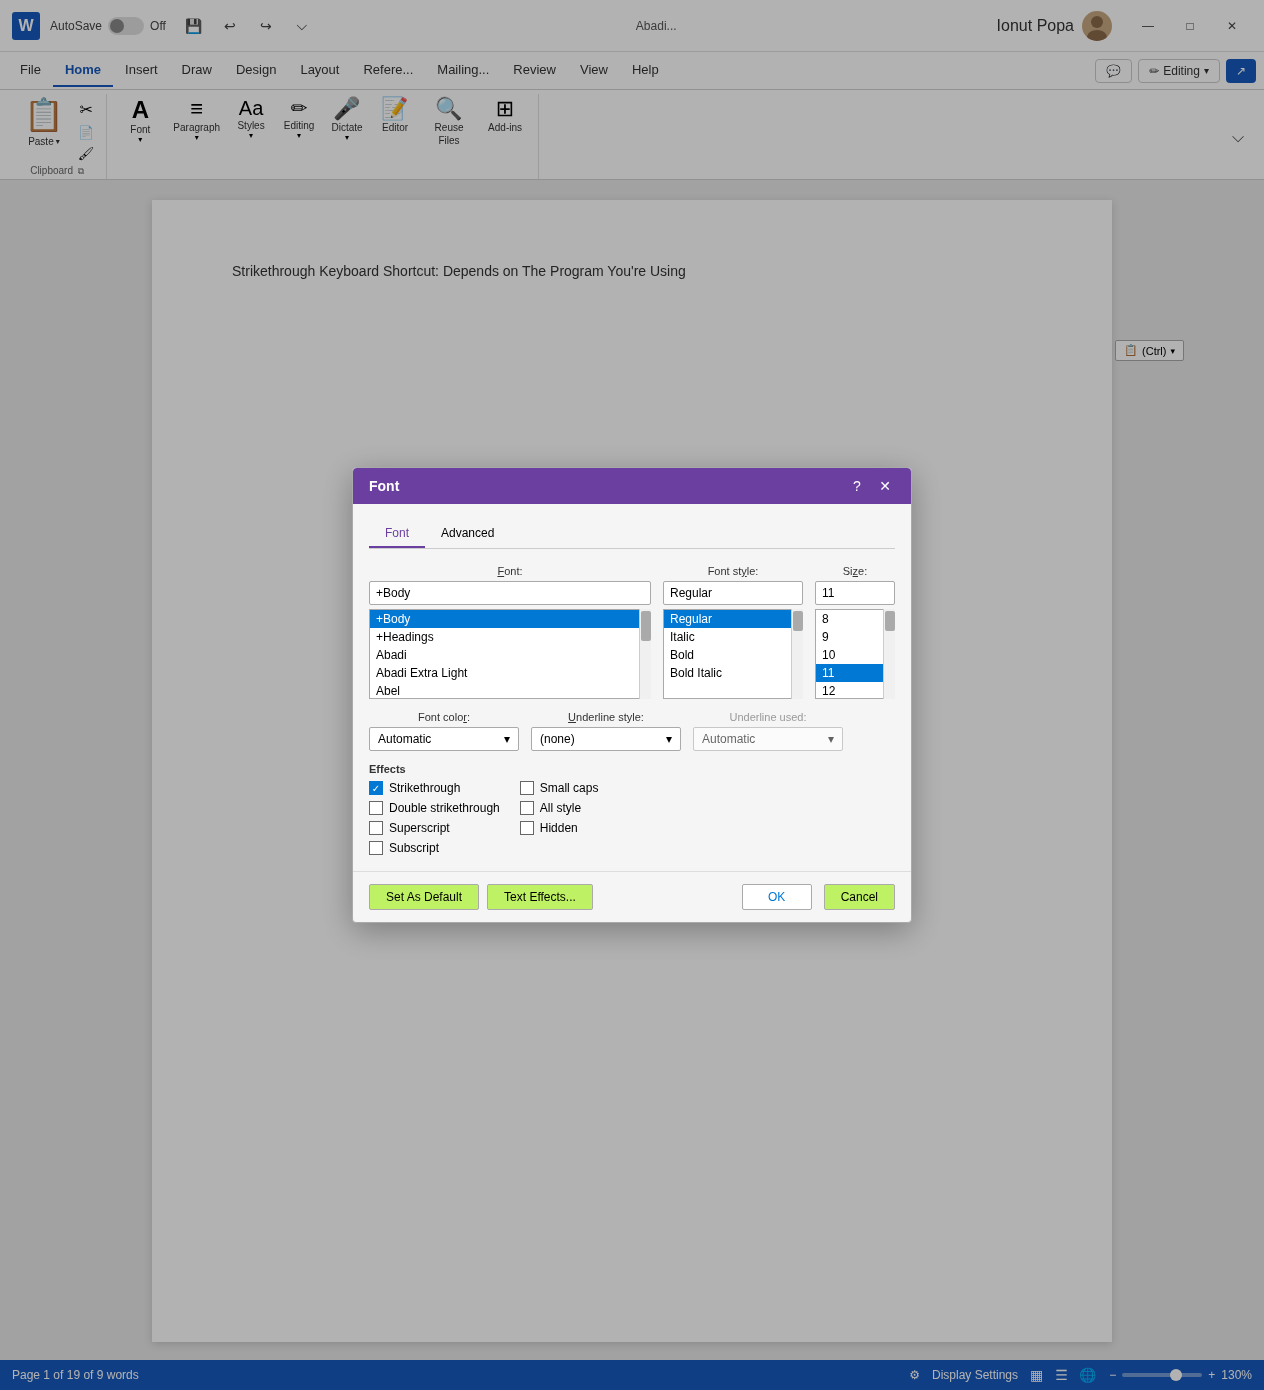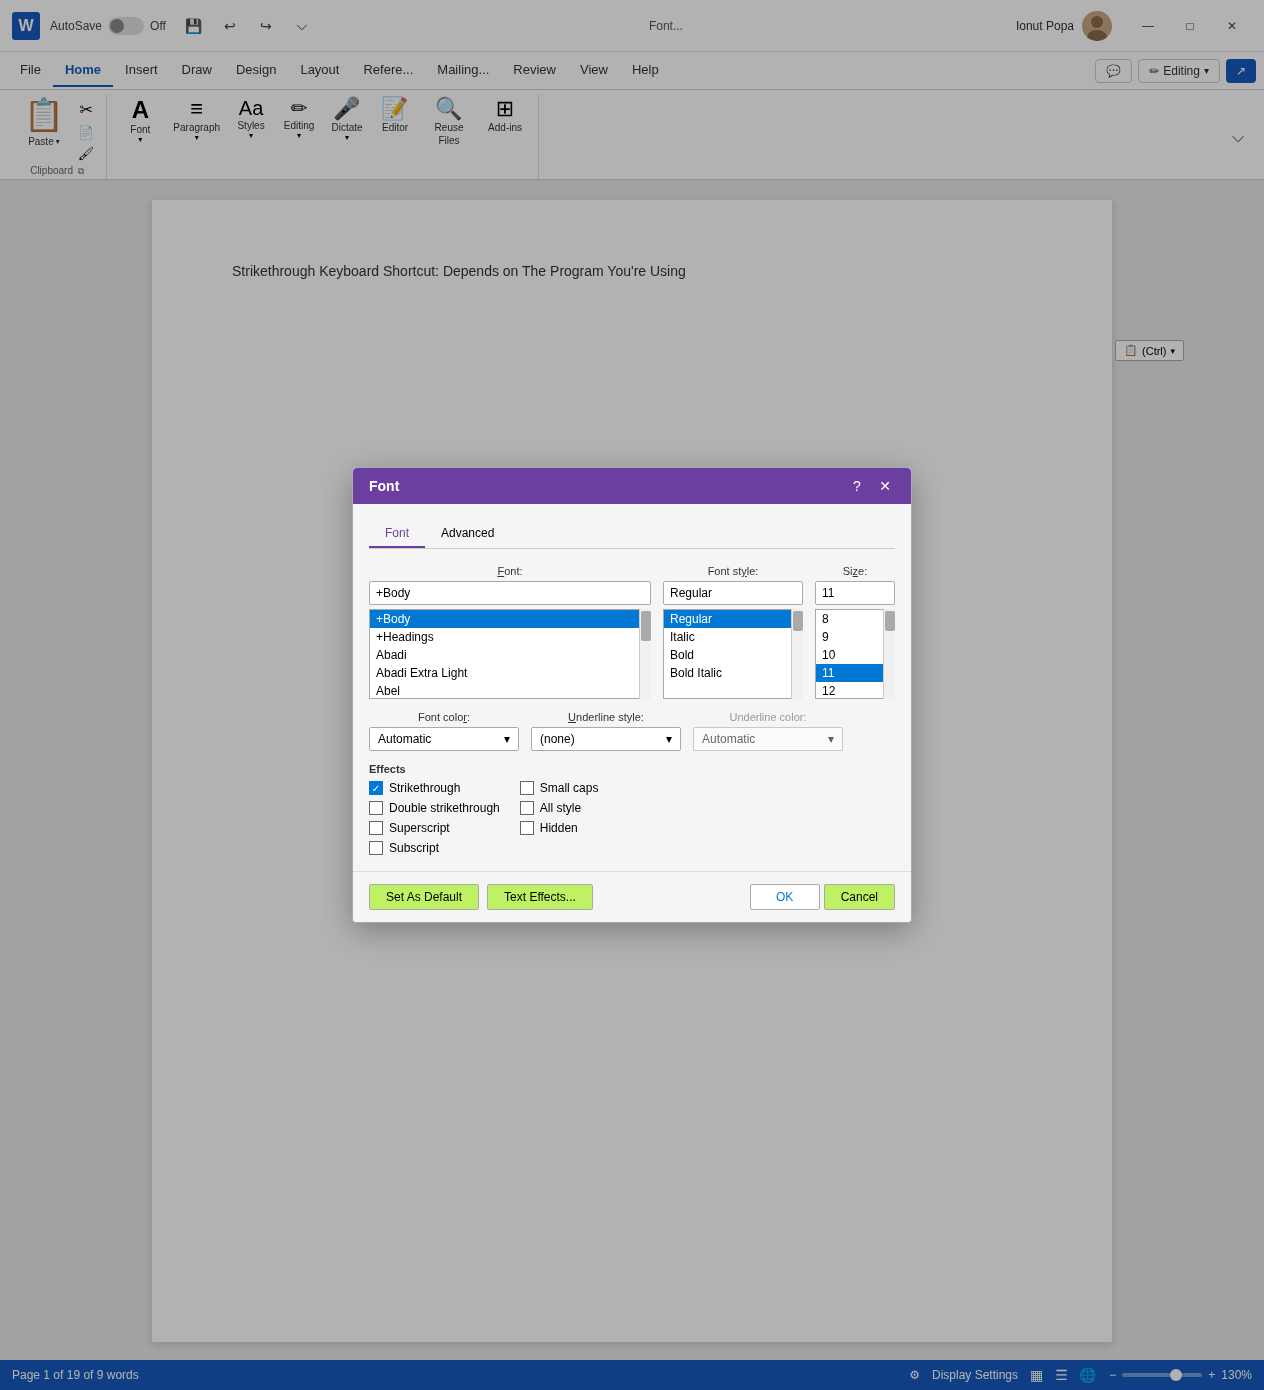--- a/index.html
+++ b/index.html
@@ -16,21 +16,21 @@
       display: flex; align-items: center; justify-content: center;
       color: white; font-weight: bold; font-size: 16px;
     }
     .autosave-area { display: flex; align-items: center; gap: 6px; font-size: 12px; color: #444; }
     .toggle { display: inline-flex; align-items: center; background: #e0e0e0; border-radius: 10px; width: 36px; height: 18px; position: relative; }
     .toggle-thumb { width: 14px; height: 14px; background: #888; border-radius: 50%; position: absolute; left: 2px; }
     .title-bar-actions { display: flex; gap: 8px; margin-left: 4px; }
     .icon-btn { width: 28px; height: 28px; display: flex; align-items: center; justify-content: center; cursor: pointer; color: #444; font-size: 14px; border-radius: 3px; }
     .title-center { flex: 1; text-align: center; font-size: 12px; color: #555; }
     .title-bar-right { display: flex; align-items: center; gap: 8px; }
-    .user-name { font-size: 12px; color: #333; }
+    .user-name { font-size: 16px; color: #333; }
     .user-avatar { width: 30px; height: 30px; border-radius: 50%; background: #c8a882; display: flex; align-items: center; justify-content: center; overflow: hidden; }
     .window-controls { display: flex; gap: 2px; margin-left: 8px; }
     .win-btn { width: 40px; height: 28px; display: flex; align-items: center; justify-content: center; cursor: pointer; font-size: 12px; color: #444; border-radius: 3px; }
 
     
     .ribbon-tabs {
       display: flex; align-items: center; height: 38px;
       background: #fff; padding: 0 8px; border-bottom: 1px solid #d0d0d0; text-align: center;
     }
     .ribbon-tab { padding: 8px 12px; font-size: 13px; cursor: pointer; color: #333; border-bottom: 2px solid transparent; }
@@ -159,21 +159,21 @@
       font-size: 13px; min-height: 50px; overflow: hidden;
     }
     .preview-text { text-decoration: line-through; font-family: 'Times New Roman', serif; }
     .preview-desc { font-size: 10px; color: #555; margin-top: 6px; }
 
     .modal-footer {
       padding: 12px 16px; display: flex; justify-content: space-between; align-items: center;
       border-top: 1px solid #ddd;
     }
     .footer-left { display: flex; gap: 8px; }
-    .footer-right { display: flex; gap: 4px; }
+    .footer-right { display: flex; gap: 12px; }
     .btn {
       padding: 5px 16px; font-size: 12px; border-radius: 2px; cursor: pointer;
       border: 1px solid #aaa; background: #bef264;
     }
     .btn-primary { background: white; border: 1px solid #0078d4; color: #0078d4; }
     .btn-ok { background: white; border: 1px solid #aaa; min-width: 70px; text-align: center; }
 
     
     .scroll-bar-v { position: absolute; right: 0; top: 0; bottom: 0; width: 12px; background: #f0f0f0; border-left: 1px solid #ccc; }
     .scroll-thumb { width: 10px; height: 30px; background: #aaa; border-radius: 2px; margin: 2px auto; }
@@ -196,21 +196,21 @@
     </div>
     <span>Off</span>
   </div>
   <div class="title-bar-actions">
     <div class="icon-btn">💾</div>
     <div class="icon-btn">↩</div>
     <div class="icon-btn">↪</div>
     <div class="icon-btn">⌵</div>
   </div>
   <div class="title-center">
-    <span>Font...</span>
+    <span>Abadi...</span>
   </div>
   <div class="title-bar-right">
     <span class="user-name">Ionut Popa</span>
     <div class="user-avatar">
       <svg width="30" height="30" viewBox="0 0 30 30">
           <circle cx="15" cy="11" r="6" fill="#8b6a4a"></circle>
           <ellipse cx="15" cy="26" rx="10" ry="7" fill="#8b6a4a"></ellipse>
         </svg>
     </div>
     <div class="window-controls">
@@ -426,21 +426,21 @@
             </div>
           </div>
           <div class="font-col" style="width:150px">
             <label class="font-label"><u>U</u>nderline style:</label>
             <div class="color-dropdown underline-dropdown">
               <span>(none)</span>
               <span>▾</span>
             </div>
           </div>
           <div class="font-col" style="width:150px">
-            <label class="font-label" style="color:#999">Underline color:</label>
+            <label class="font-label" style="color:#999">Underline used:</label>
             <div class="color-dropdown" style="opacity:0.6">
               <span>Automatic</span>
               <span>▾</span>
             </div>
           </div>
         </div>
 
         <div class="effects-section">
           <div class="effects-title">Effects</div>
           <div class="effects-grid">

